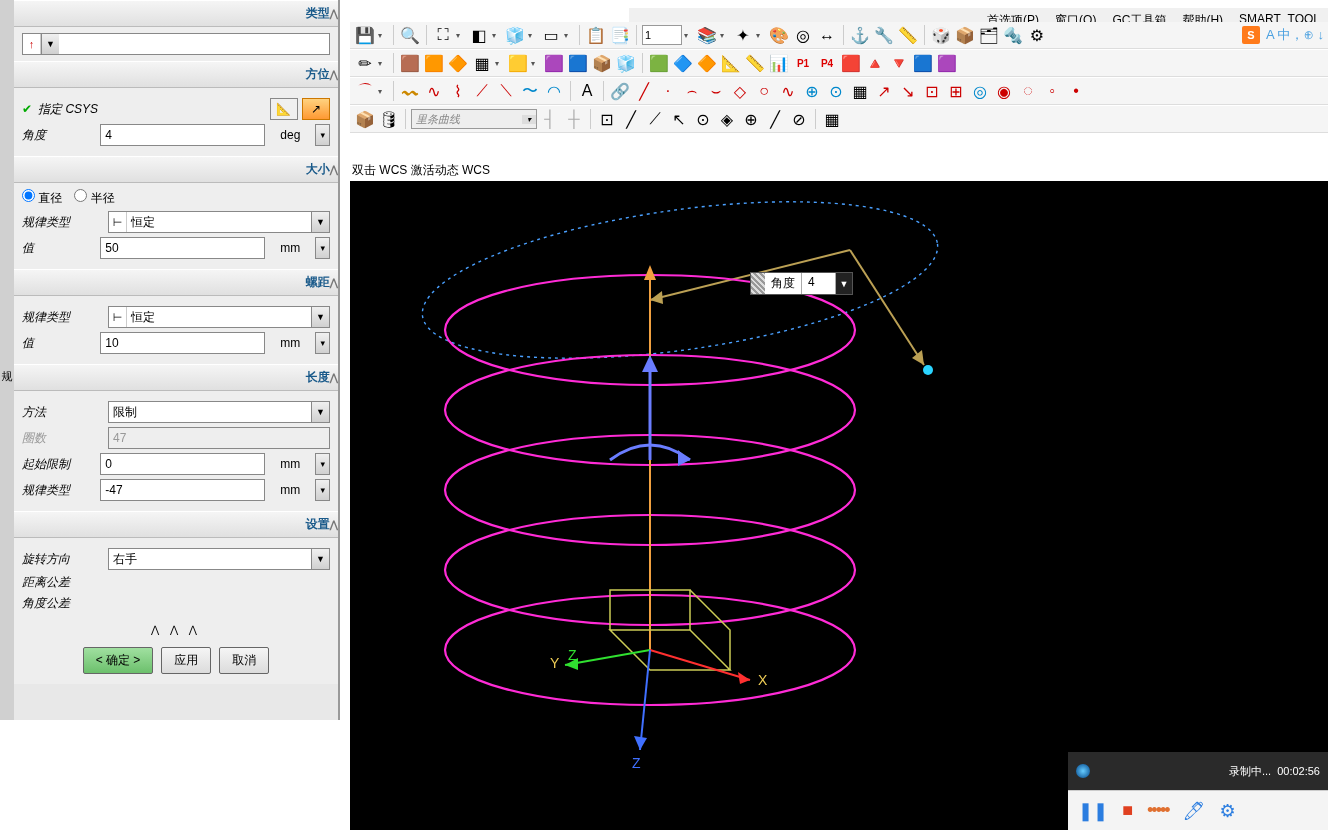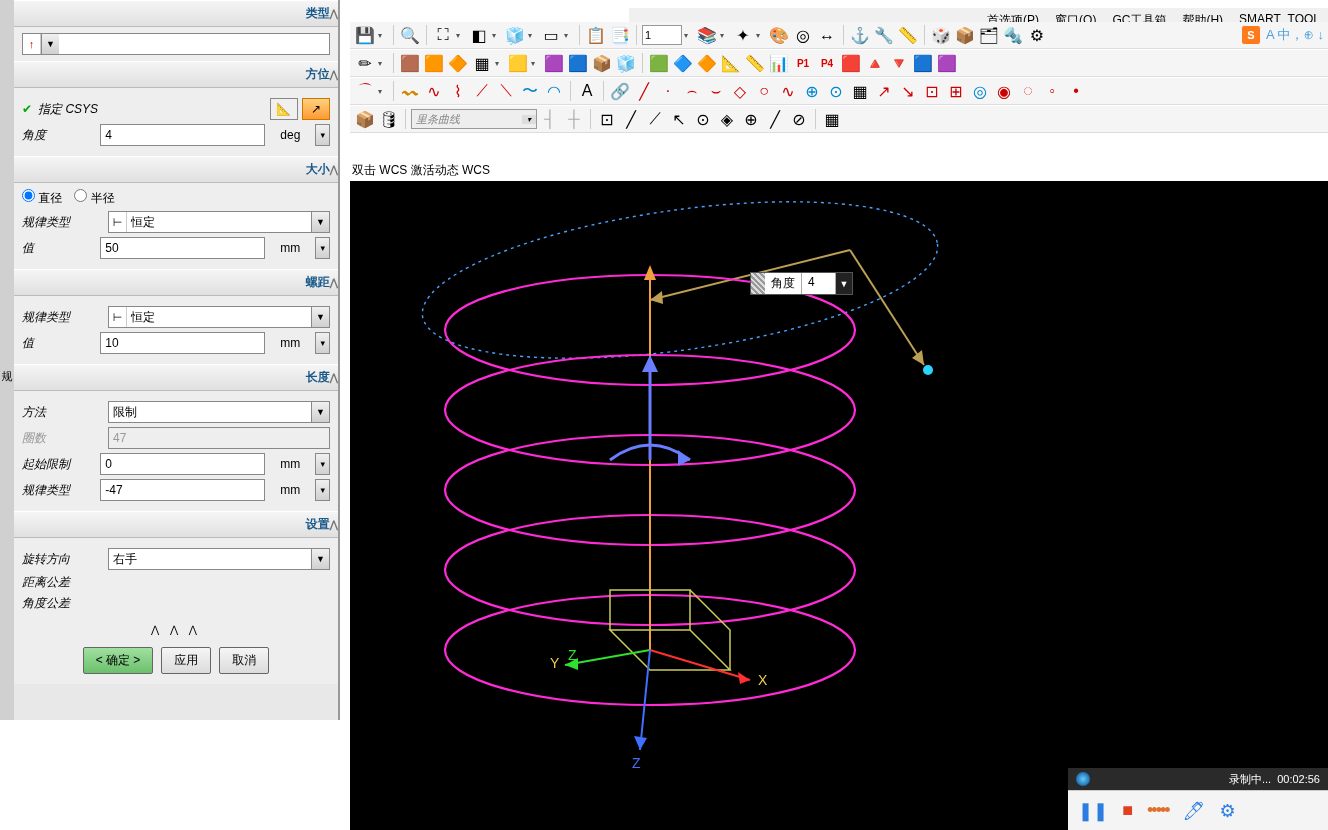--- a/index.html
+++ b/index.html
@@ -53,21 +53,21 @@
 .annot .val { padding: 2px 6px; border-right: 1px solid #aaa; background:#fff; min-width:34px; }
 .annot .dd { width: 16px; background: #222; color: #fff; display: flex; align-items: center; justify-content: center; font-size: 9px; }
 
 
 .helix-svg { position: absolute; inset: 0; }
 
 
 .ime-bar { position: absolute; top: 26px; right: 4px; display: flex; gap: 6px; align-items: center; }
 .ime-ico { width: 18px; height: 18px; background: #ff7a1a; color:#fff; font-size:11px; display:flex;align-items:center;justify-content:center;border-radius:2px;font-weight:bold;}
 .ime-txt { color:#4aa0e0; font-size:13px; }
-.rec-bar { position: absolute; right: 0; bottom: 40px; width: 260px; height: 22px; background: #2a2a2a; color:#fff; font-size:11px; display:flex; align-items:center; padding: 0 8px; gap:6px;}
+.rec-bar { position: absolute; right: 0; bottom: 40px; width: 260px; height: 38px; background: #2a2a2a; color:#fff; font-size:11px; display:flex; align-items:center; padding: 0 8px; gap:6px;}
 .rec-icons { position: absolute; right: 0; bottom: 0; width: 260px; height: 40px; background: #f4f4f4; display:flex; align-items:center; gap:14px; padding: 0 10px; border-top:1px solid #ccc;}
 .rec-icons span { font-size:18px; }
 
 
 .tb-combo { display:inline-flex; border:1px solid #999; background:#eee; height:20px; font-size:11px; align-items:center;font-style:italic; }
 .tb-combo .t { padding:0 4px; color:#888; min-width: 110px;}
 .tb-combo .a { width:14px; background:#ddd; text-align:center; font-size:8px; }
 
 
 .tb-num { border:1px solid #999; background:#fff; height:20px; width:40px; font-size:11px; padding:0 2px; }

